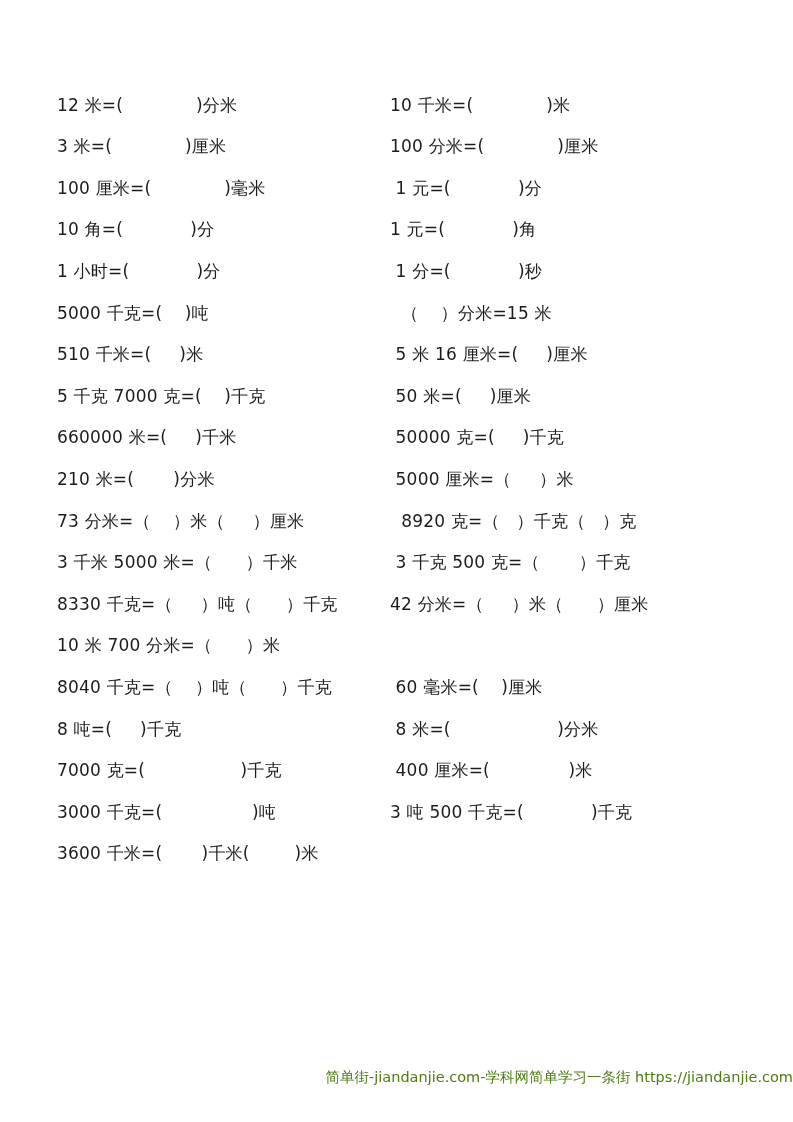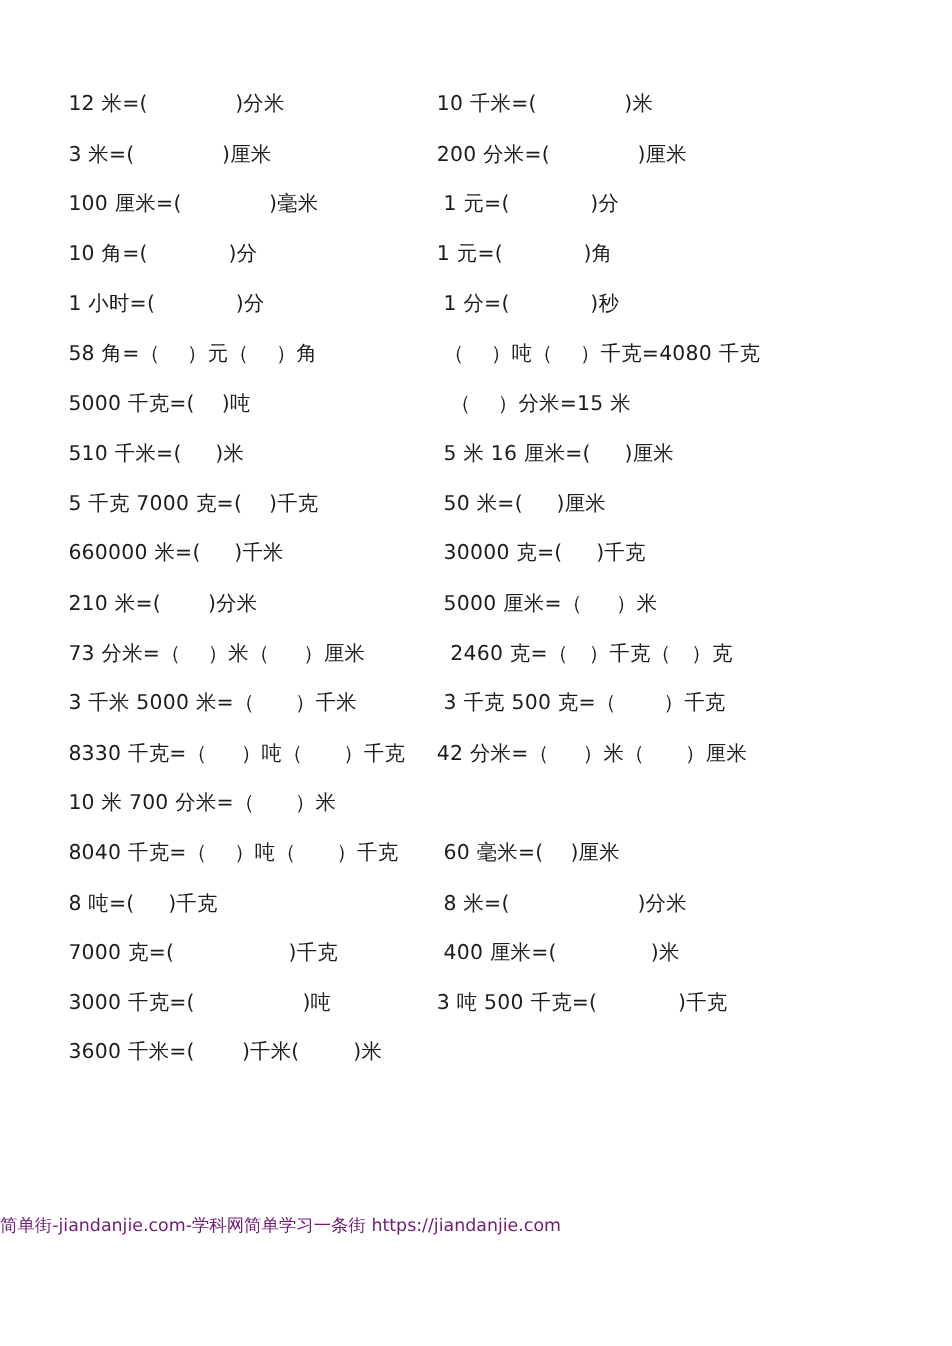--- a/index.html
+++ b/index.html
@@ -17,97 +17,94 @@
   }
   .rows {
     position: absolute;
     top: 75px;
     left: 57px;
     right: 10px;
   }
   .row {
     display: flex;
     height: 41.6px;
-    align-items: flex-start;
+    align-items: flex-end;
     font-size: 17px;
     color: #1c1c1c;
     white-space: pre;
     letter-spacing: 0.2px;
   }
   .cell-left {
     flex: none;
     width: 307px;
     overflow: visible;
   }
   .cell-right {
     flex: 1;
+    margin-left: 26px;
   }
   .footer {
     position: absolute;
-    top: 1012px;
+    top: 1068px;
     left: 0;
     right: 0;
-    text-align: left;
+    text-align: right;
     font-size: 14.5px;
-    color: #701a75;
+    color: #4d7c0f;
     white-space: pre;
   }
 </style>
 </head>
 <body>
 
 <div class="page">
   <div class="rows">
     <div class="row">
       <span class="cell-left">12 米=(             )分米</span>
       <span class="cell-right">10 千米=(             )米</span>
     </div>
     <div class="row">
       <span class="cell-left">3 米=(             )厘米</span>
-      <span class="cell-right">200 分米=(             )厘米</span>
+      <span class="cell-right">100 分米=(             )厘米</span>
     </div>
     <div class="row">
       <span class="cell-left">100 厘米=(             )毫米</span>
       <span class="cell-right"> 1 元=(            )分</span>
     </div>
     <div class="row">
       <span class="cell-left">10 角=(            )分</span>
       <span class="cell-right">1 元=(            )角</span>
     </div>
     <div class="row">
       <span class="cell-left">1 小时=(            )分</span>
       <span class="cell-right"> 1 分=(            )秒</span>
-    </div>
-    <div class="row">
-      <span class="cell-left">58 角=（    ）元（    ）角</span>
-      <span class="cell-right"> （    ）吨（    ）千克=4080 千克</span>
     </div>
     <div class="row">
       <span class="cell-left">5000 千克=(    )吨</span>
       <span class="cell-right">  （    ）分米=15 米</span>
     </div>
     <div class="row">
       <span class="cell-left">510 千米=(     )米</span>
       <span class="cell-right"> 5 米 16 厘米=(     )厘米</span>
     </div>
     <div class="row">
       <span class="cell-left">5 千克 7000 克=(    )千克</span>
       <span class="cell-right"> 50 米=(     )厘米</span>
     </div>
     <div class="row">
       <span class="cell-left">660000 米=(     )千米</span>
-      <span class="cell-right"> 30000 克=(     )千克</span>
+      <span class="cell-right"> 50000 克=(     )千克</span>
     </div>
     <div class="row">
       <span class="cell-left">210 米=(       )分米</span>
       <span class="cell-right"> 5000 厘米=（     ）米</span>
     </div>
     <div class="row">
       <span class="cell-left">73 分米=（    ）米（     ）厘米</span>
-      <span class="cell-right">  2460 克=（   ）千克（   ）克</span>
+      <span class="cell-right">  8920 克=（   ）千克（   ）克</span>
     </div>
     <div class="row">
       <span class="cell-left">3 千米 5000 米=（      ）千米</span>
       <span class="cell-right"> 3 千克 500 克=（       ）千克</span>
     </div>
     <div class="row">
       <span class="cell-left">8330 千克=（     ）吨（      ）千克</span>
       <span class="cell-right">42 分米=（     ）米（      ）厘米</span>
     </div>
     <div class="row">

